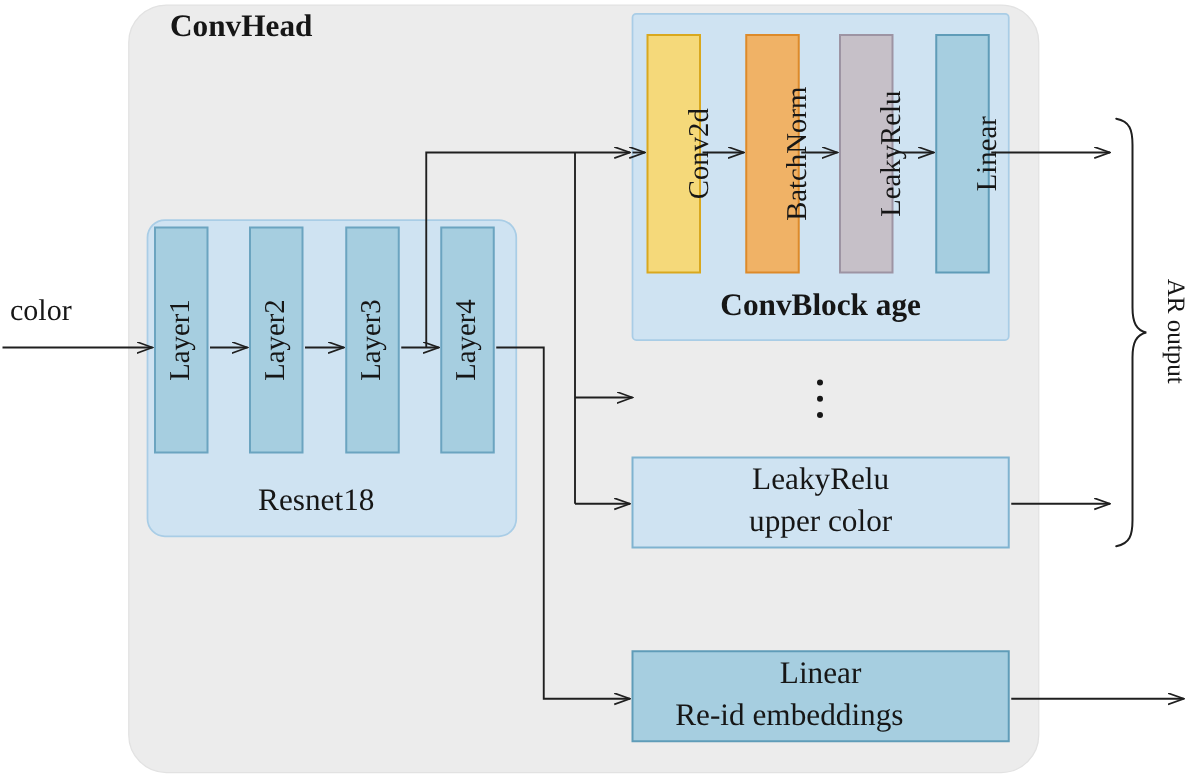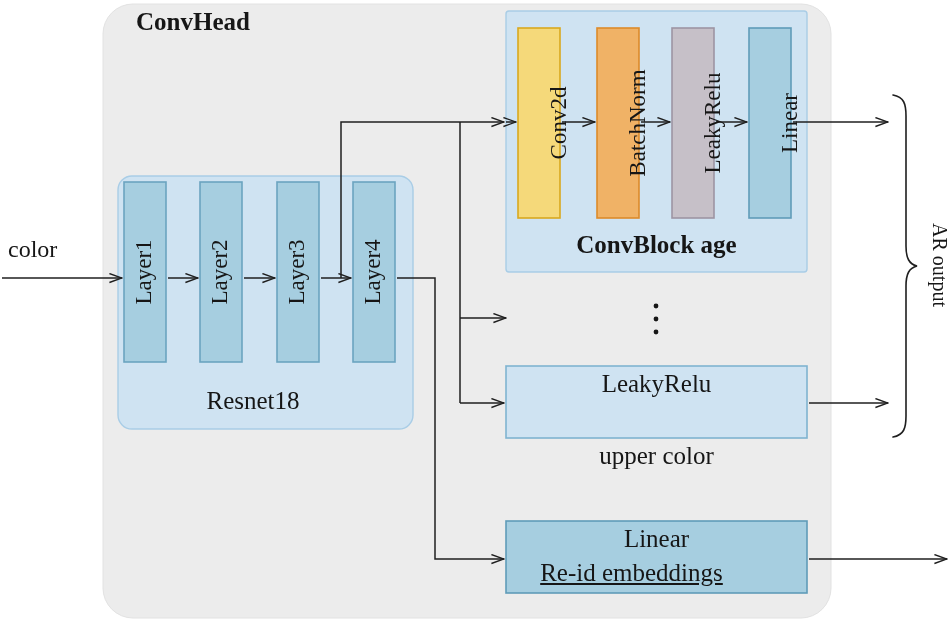--- a/index.html
+++ b/index.html
@@ -134,20 +134,20 @@
   <div class="center-box rot rot-ccw" style="left:283px; top:253px; width:180px; height:38px; font-size:23px;">Layer4</div>
 
   <div class="center-box rot rot-ccw" style="left:464px; top:104px; width:190px; height:38px; font-size:23px;">Conv2d</div>
   <div class="center-box rot rot-ccw" style="left:543px; top:104px; width:190px; height:38px; font-size:23px;">BatchNorm</div>
   <div class="center-box rot rot-ccw" style="left:618px; top:104px; width:190px; height:38px; font-size:23px;">LeakyRelu</div>
   <div class="center-box rot rot-ccw" style="left:695px; top:104px; width:190px; height:38px; font-size:23px;">Linear</div>
 
   <div class="center-box" style="left:506px; top:226px; width:301px; height:38px; font-size:25px;font-weight:bold;">ConvBlock age</div>
 
   <div class="center-box" style="left:506px; top:366px; width:301px; height:36px; font-size:25px;">LeakyRelu</div>
-  <div class="center-box" style="left:506px; top:400px; width:301px; height:36px; font-size:25px;margin-top:38px;">upper color</div>
+  <div class="center-box" style="left:506px; top:400px; width:301px; height:36px; font-size:25px;">upper color</div>
 
   <div class="center-box" style="left:506px; top:521px; width:301px; height:36px; font-size:25px;">Linear</div>
-  <div class="center-box" style="left:506px; top:555px; width:251px; height:36px; font-size:25px;text-decoration:underline;">Re-id embeddings</div>
+  <div class="center-box" style="left:506px; top:555px; width:251px; height:36px; font-size:25px;">Re-id embeddings</div>
 
   <div class="center-box rot rot-cw" style="left:855px; top:247px; width:170px; height:36px; font-size:20px;">AR output</div>
 
 </div>
 
 </body></html>

